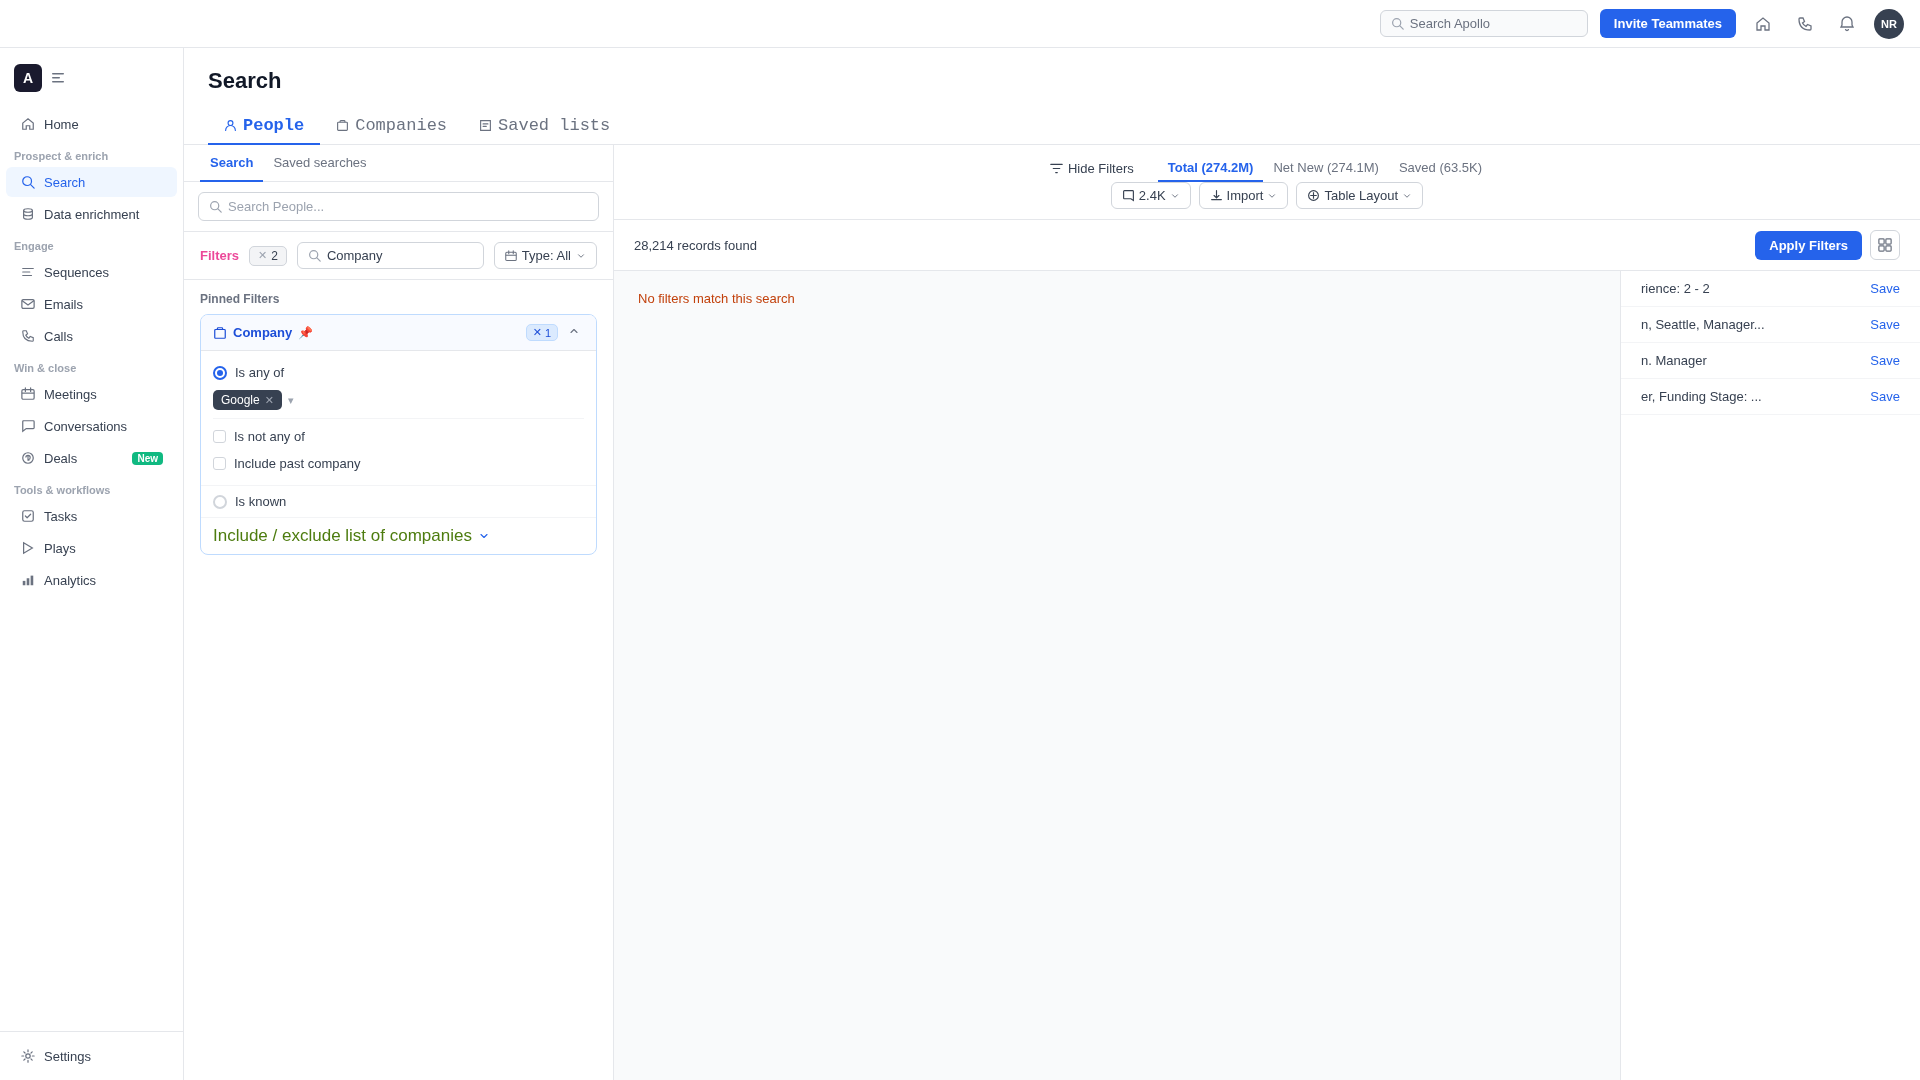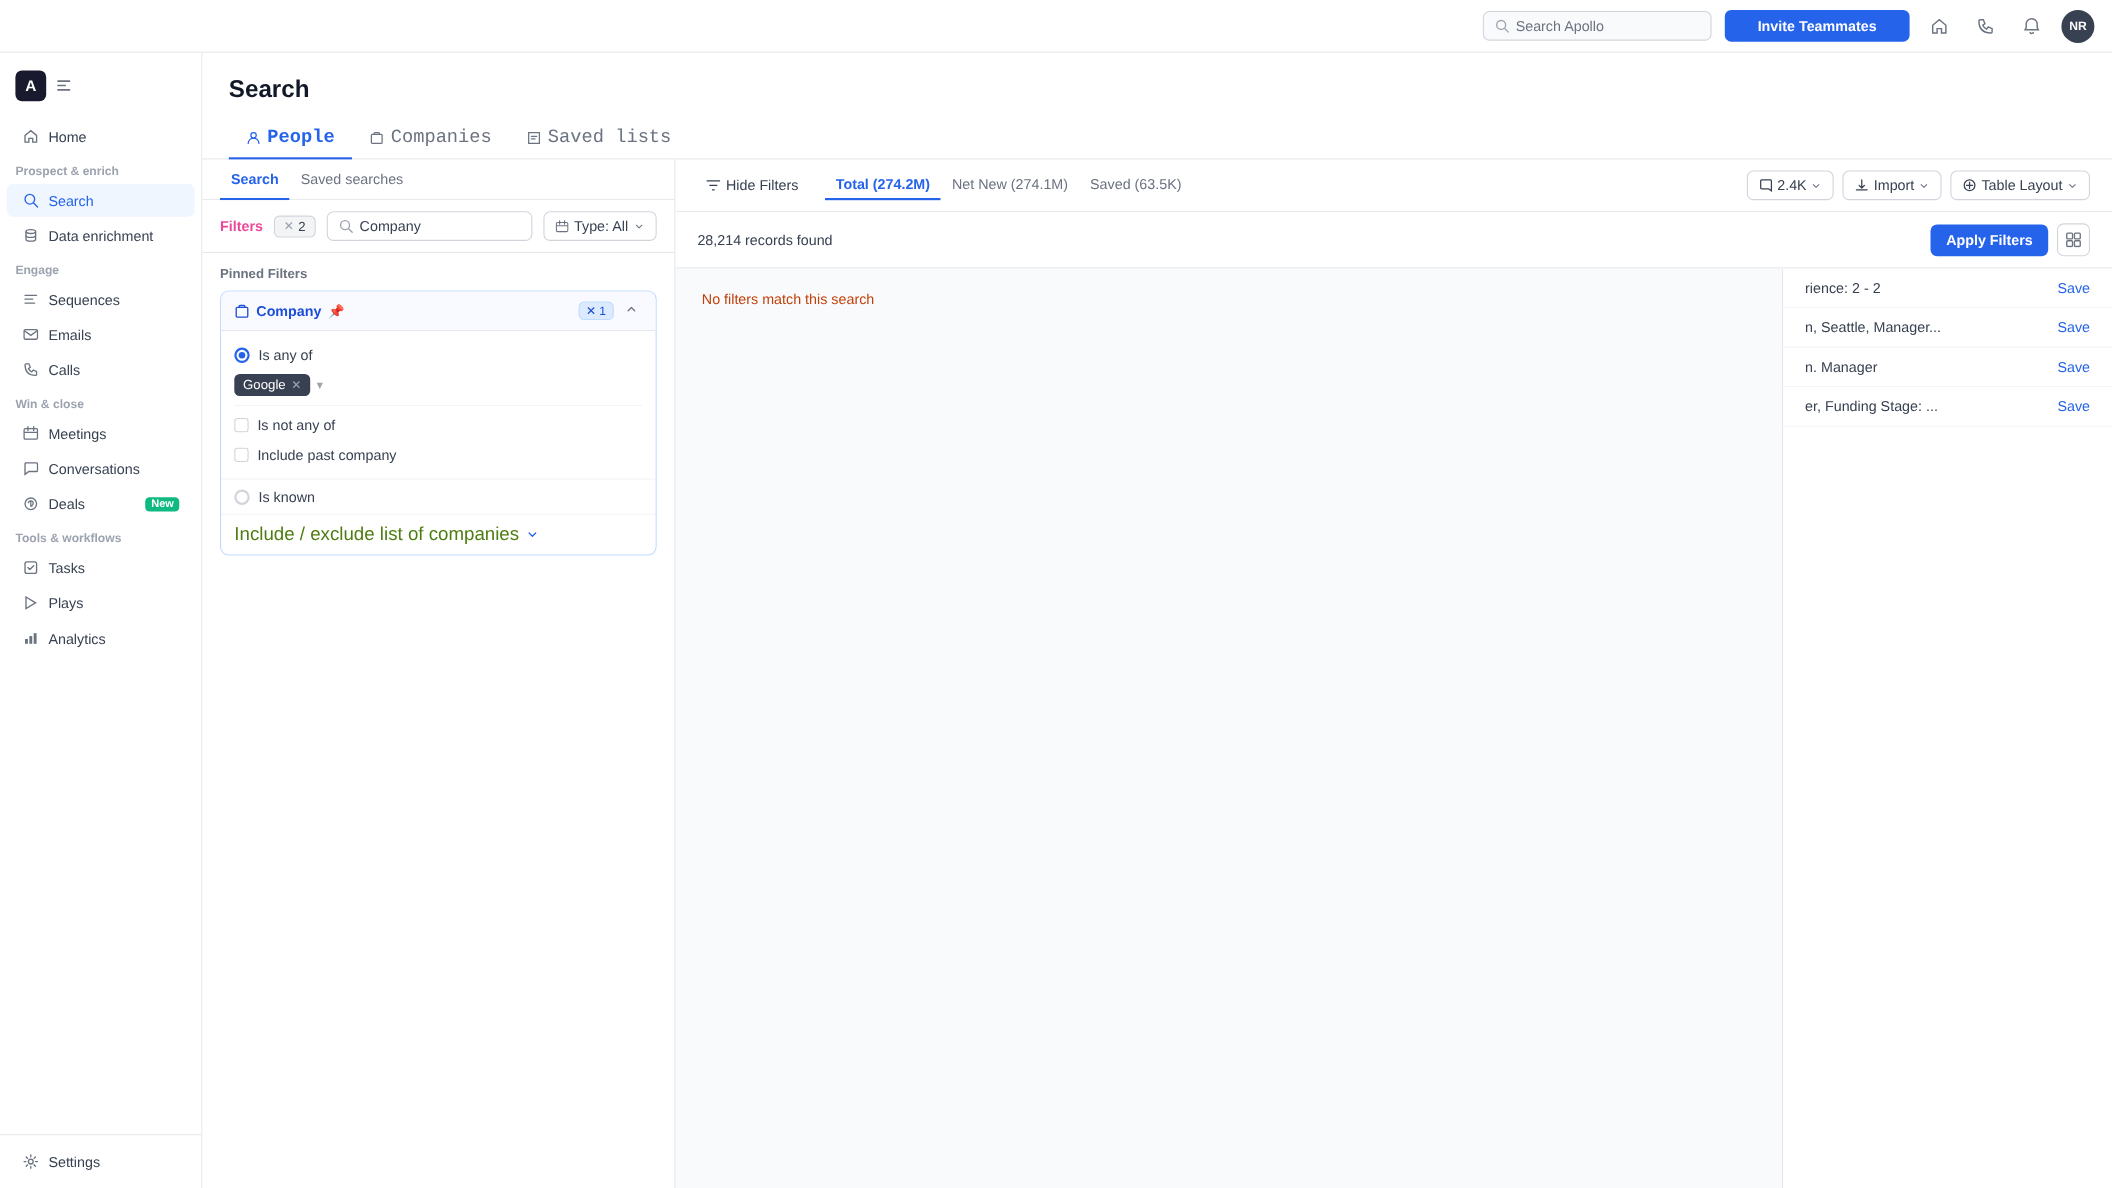--- a/index.html
+++ b/index.html
@@ -13,21 +13,21 @@
     }
     .search-apollo {
       display: flex; align-items: center; gap: 6px;
       border: 1px solid #d1d5db; border-radius: 6px;
       padding: 5px 10px; background: #f9fafb; width: 208px;
       color: #6b7280; font-size: 13px; cursor: text;
     }
     .search-apollo svg { flex-shrink: 0; }
     .invite-btn {
       background: #2563eb; color: #fff; border: none; border-radius: 6px;
-      padding: 7px 30px; font-size: 13px; font-weight: 600; cursor: pointer;
+      padding: 7px 14px; font-size: 13px; font-weight: 600; cursor: pointer;
       white-space: nowrap;
     }
     .topnav-icon {
       width: 30px; height: 30px; display: flex; align-items: center; justify-content: center;
       border-radius: 6px; color: #6b7280; cursor: pointer;
     }
     .avatar {
       width: 30px; height: 30px; background: #374151; color: #fff; border-radius: 50%;
       display: flex; align-items: center; justify-content: center; font-size: 11px; font-weight: 600;
     }
@@ -176,21 +176,21 @@
     .include-exclude-row {
       display: flex; align-items: center; gap: 6px;
       padding: 8px 12px; font-size: 17px; color: #4d7c0f; cursor: pointer;
       border-top: 1px solid #f3f4f6;
     }
 
     
     .right-panel { flex: 1; display: flex; flex-direction: column; overflow: hidden; }
     .right-panel-header {
       display: flex; align-items: center; justify-content: space-between;
-      padding: 10px 20px; background: #fff; border-bottom: 1px solid #e5e7eb;
+      padding: 10px 20px; background: #fff; border-bottom: 1px solid #e5e7eb; flex-direction: column;
     }
     .records-count { font-size: 13px; color: #374151; font-weight: 500; }
     .apply-filters-btn {
       background: #2563eb; color: #fff; border: none; border-radius: 6px;
       padding: 7px 14px; font-size: 13px; font-weight: 600; cursor: pointer;
     }
     .grid-icon-btn {
       width: 30px; height: 30px; display: flex; align-items: center; justify-content: center;
       border: 1px solid #d1d5db; border-radius: 6px; cursor: pointer; color: #6b7280; background: #fff;
     }
@@ -427,20 +427,29 @@
     </div>
 
     <div class="content">
 
       <div class="left-panel">
         <div class="panel-tabs">
           <div class="panel-tab active">Search</div>
           <div class="panel-tab">Saved searches</div>
         </div>
 
+        <div class="search-people-bar">
+          <div class="search-people-input">
+            <svg width="13" height="13" viewBox="0 0 16 16" fill="none">
+                <circle cx="7" cy="7" r="5" stroke="#9ca3af" stroke-width="1.5"></circle>
+                <line x1="11" y1="11" x2="15" y2="15" stroke="#9ca3af" stroke-width="1.5" stroke-linecap="round"></line>
+              </svg>
+            <span>Search People...</span>
+          </div>
+        </div>
 
         <div class="filters-bar">
           <span class="filters-label">Filters</span>
           <div class="filter-count">
             <span class="x-icon">✕</span>
             <span>2</span>
           </div>
           <div class="company-filter-input">
             <svg width="13" height="13" viewBox="0 0 16 16" fill="none">
                 <circle cx="7" cy="7" r="5" stroke="#9ca3af" stroke-width="1.5"></circle>

